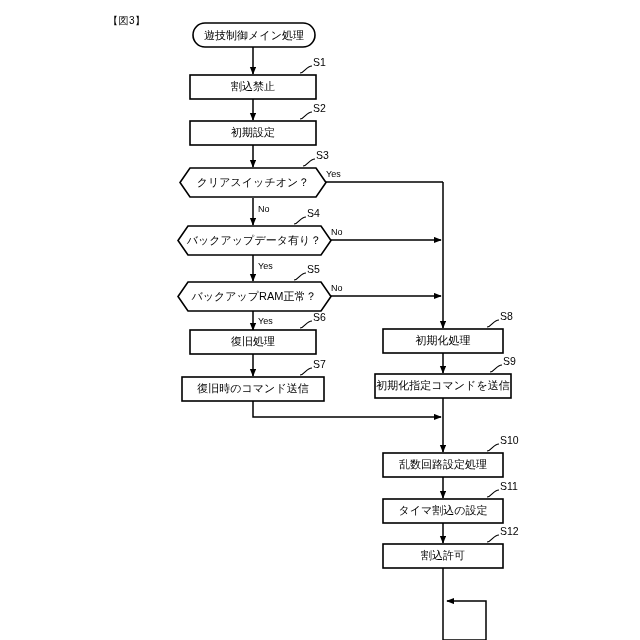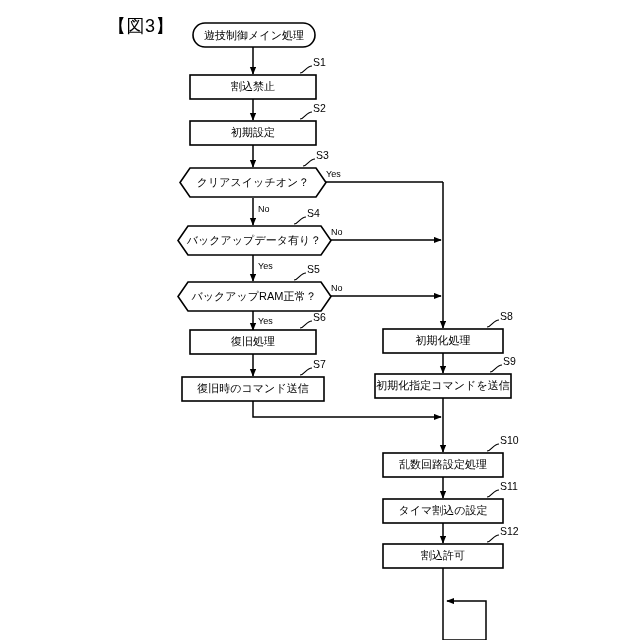--- a/index.html
+++ b/index.html
@@ -25,21 +25,21 @@
     position: absolute;
     left: 0; top: 0;
     width: 640px;
     height: 640px;
     display: block;
   }
   .fig-label {
     position: absolute;
     left: 108px;
     top: 14px;
-    font-size: 18px;
+    font-size: 10px;
     letter-spacing: 0.5px;
     white-space: nowrap;
   }
   .node-text {
     font-family: "Liberation Sans", "DejaVu Sans", sans-serif;
     font-size: 11px;
     fill: #000000;
     text-anchor: middle;
     dominant-baseline: middle;
   }

